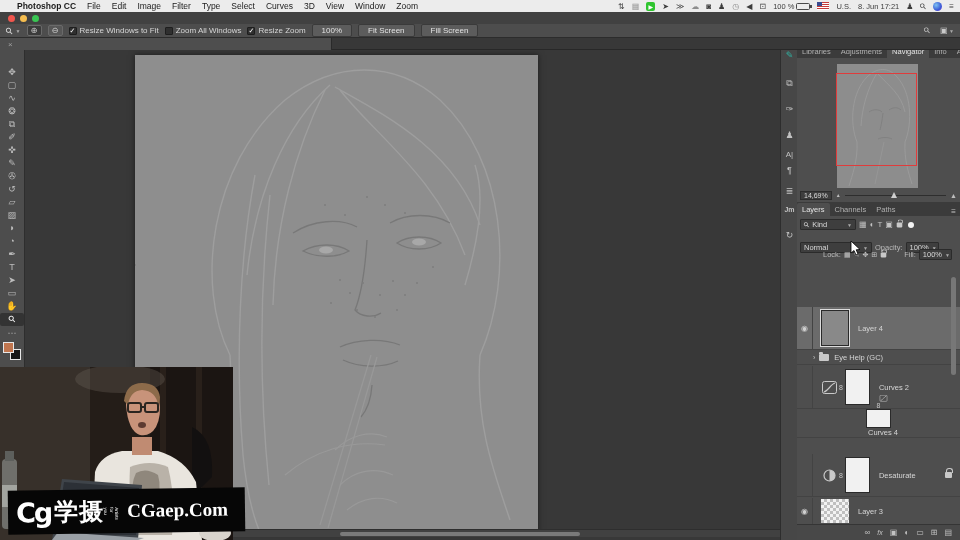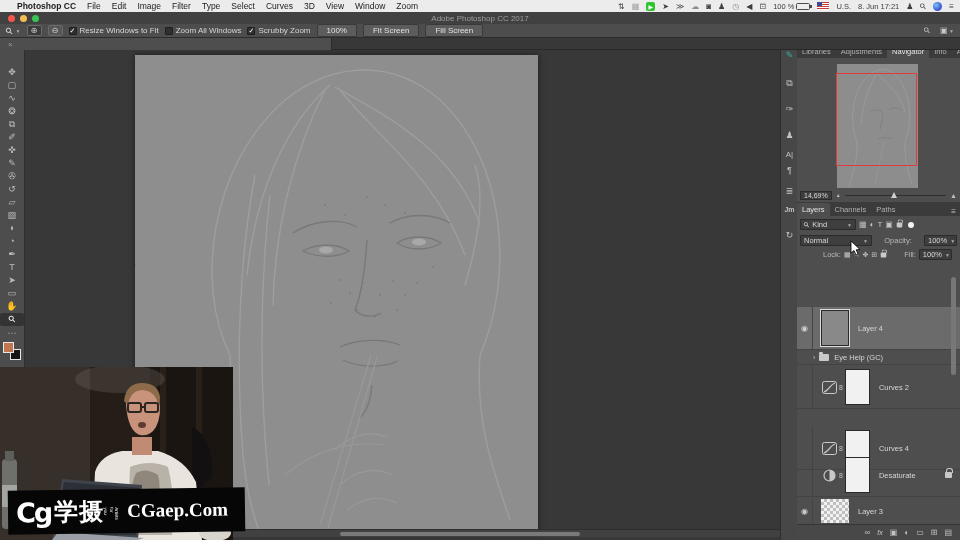--- a/index.html
+++ b/index.html
@@ -92,21 +92,21 @@
   
   #layers-block { position:absolute; left:0; top:158px; width:163px; height:338px; }
   #layers-block .ptabbar { top:0; }
   .lrow { position:absolute; left:0; width:163px; display:flex; align-items:center; font-size:7.5px; color:#cfcfcf; gap:3px; padding:0 3px; }
   #filter-row { top:16px; height:13px; }
   .field { background:#3e3e3e; border:1px solid #2b2b2b; border-radius:1px; height:11px; display:flex; align-items:center;
       gap:3px; padding:0 3px; color:#d8d8d8; }
   .field .v { font-size:5px; color:#a9a9a9; margin-left:auto; }
   .fico { color:#c3c3c3; font-size:8px; }
   .dot { width:6px; height:6px; border-radius:50%; background:#f3f3f3; margin-left:2px; }
-  #blend-row { top:32px; height:13px;justify-content:space-between; }
+  #blend-row { top:39px; height:13px; }
   #lock-row { top:46px; height:13px;margin-left:23px; }
   .lbl { color:#b8b8b8; }
 
   
   .lock { position:relative; width:7px; height:6px; background:#c9c9c9; border-radius:1px; display:inline-block; }
   .lock::before { content:""; position:absolute; left:1px; top:-4px; width:5px; height:4px;
       border:1px solid #c9c9c9; border-bottom:none; border-radius:3px 3px 0 0; }
 
   
   .folder { position:relative; width:10px; height:7px; background:#c9c9c9; border-radius:1px; display:inline-block; }
@@ -188,39 +188,38 @@
     <span class="g" style="transform:rotate(-45deg)">⚲</span>
     <span class="siri"></span>
     <span class="g">≡</span>
   </span>
 </div>
 
 <div id="titlebar" class="abs">
   <span class="tl" style="left:8px;background:#f2564d"></span>
   <span class="tl" style="left:20px;background:#f5bd4f"></span>
   <span class="tl" style="left:32px;background:#39c553"></span>
-  <span class="t-title">Adobe Photoshop CC 2017</span>
 </div>
 
 <div id="optionsbar" class="abs">
   <span class="toolico">⚲</span>
   <span class="caret">▼</span>
   <span class="zbtn pressed">⊕</span>
   <span class="zbtn">⊖</span>
   <span class="cb">
     <span class="box">✓</span>
     <span>Resize Windows to Fit</span>
   </span>
   <span class="cb">
     <span class="box"></span>
     <span>Zoom All Windows</span>
   </span>
   <span class="cb">
     <span class="box">✓</span>
-    <span>Scrubby Zoom</span>
+    <span>Resize Zoom</span>
   </span>
   <span class="obtn">100%</span>
   <span class="obtn">Fit Screen</span>
   <span class="obtn">Fill Screen</span>
   <span class="right">
     <span style="transform:rotate(-45deg)">⚲</span>
     <span>▣<span style="font-size:5px;color:#aaa"> ▼</span></span>
   </span>
 </div>
 
@@ -487,21 +486,21 @@
         <span class="eyecol"></span>
         <svg class="adjico" viewBox="0 0 15 13">
           <rect x="0.5" y="0.5" width="14" height="12" rx="2" fill="none" stroke="#c9c9c9"></rect>
           <path d="M2,11 C6,10 9,3 13,2" fill="none" stroke="#c9c9c9" stroke-width="1.2"></path>
         </svg>
         <span class="chain8">8</span>
         <span class="maskthumb"></span>
         <span class="lname">Curves 2</span>
       </div>
 
-      <div class="layer-row" style="top:164px; height:43px;">
+      <div class="layer-row" style="top:132px; height:43px;flex-direction:column;">
         <span class="eyecol"></span>
         <svg class="adjico" viewBox="0 0 15 13">
           <rect x="0.5" y="0.5" width="14" height="12" rx="2" fill="none" stroke="#c9c9c9"></rect>
           <path d="M2,11 C6,10 9,3 13,2" fill="none" stroke="#c9c9c9" stroke-width="1.2"></path>
         </svg>
         <span class="chain8">8</span>
         <span class="maskthumb"></span>
         <span class="lname">Curves 4</span>
       </div>
 

